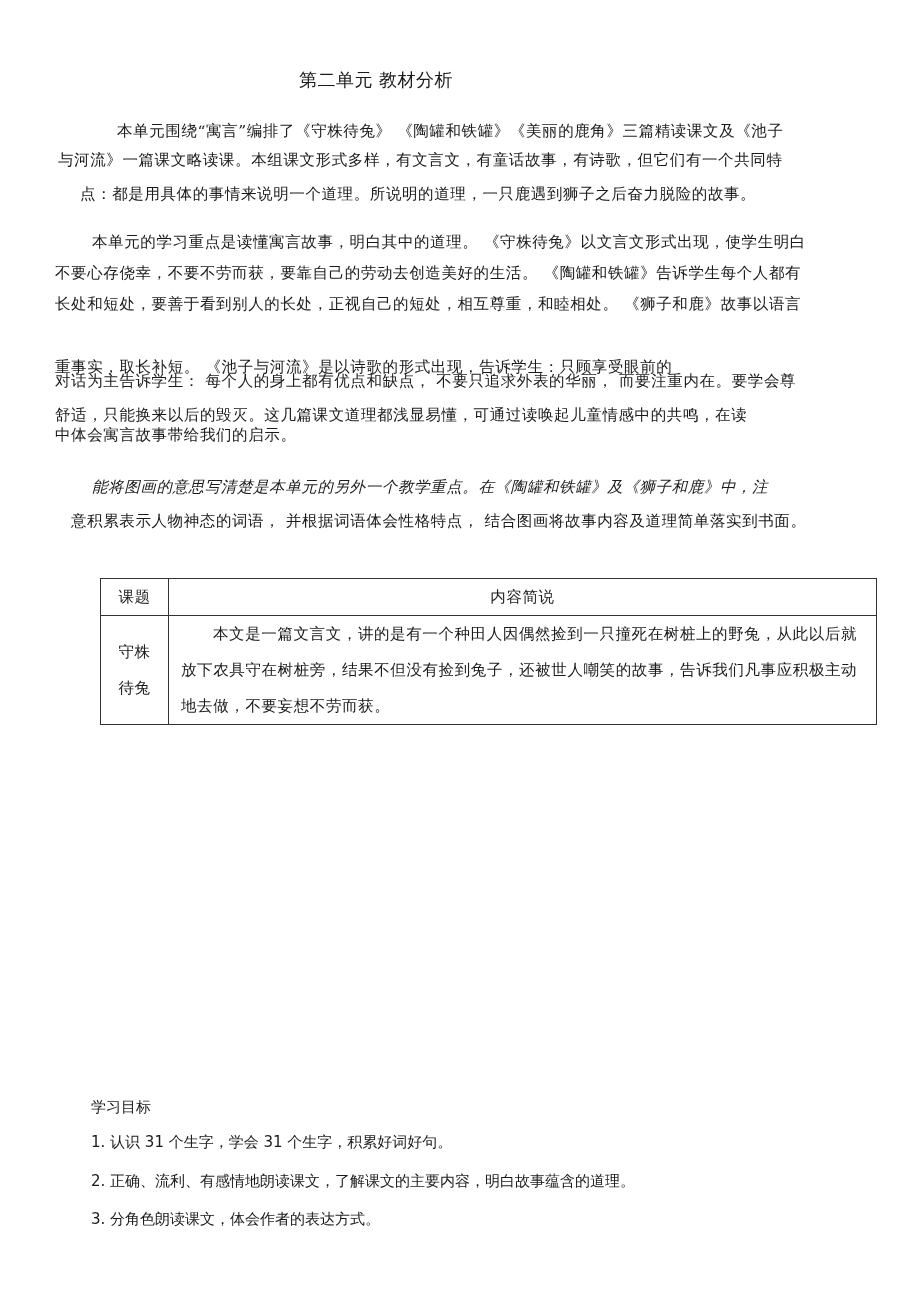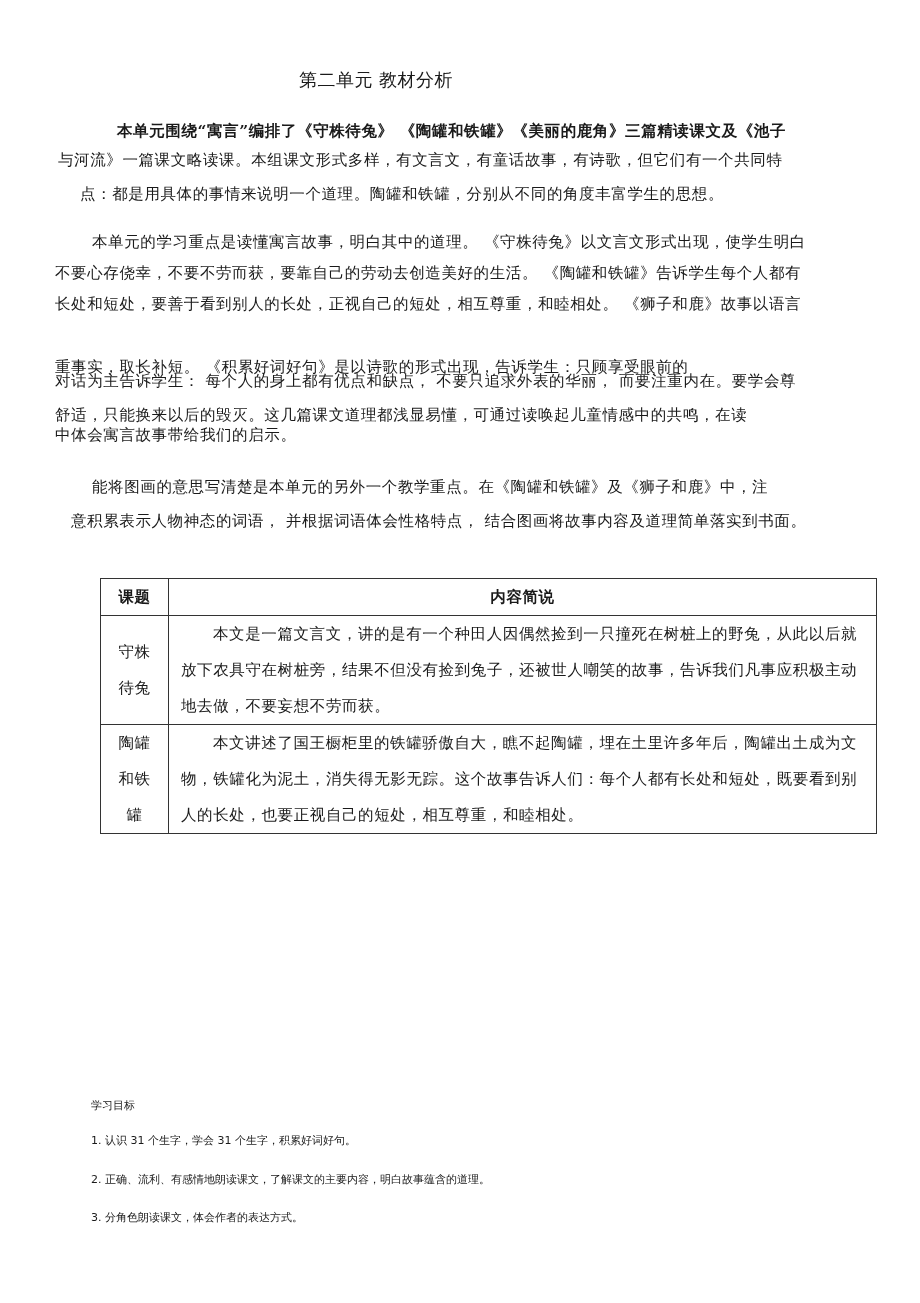--- a/index.html
+++ b/index.html
@@ -11,69 +11,61 @@
   .abs { position: absolute; white-space: nowrap; }
   .title { left: 0; width: 752px; top: 68px; text-align: center; font-size: 18px; letter-spacing: 0.5px; }
   .line { font-size: 15.5px; letter-spacing: 0.6px; }
   table.summary {
     position: absolute; left: 100px; top: 578px; width: 777px;
     border-collapse: collapse; font-size: 15.5px; letter-spacing: 0.6px;
   }
   table.summary td, table.summary th {
     border: 1.5px solid #333; padding: 0; vertical-align: middle;
   }
-  table.summary th { font-weight: bold; height: 36px; }
+  table.summary th { font-weight: normal; height: 36px; }
   .col-title { width: 67px; text-align: center; line-height: 36px; }
   .col-body { padding: 0 10px 0 12px !important; line-height: 36px; text-align: left; white-space: normal; }
   .indent { display: inline-block; width: 32px; }
-  .goals { font-family: "DejaVu Sans", "Liberation Sans", sans-serif; font-size: 11px; }
+  .goals { font-family: "DejaVu Sans", "Liberation Sans", sans-serif; font-size: 15px; }
 </style>
 </head>
 <body>
 
 <div>
 
   <div class="abs title">第二单元  教材分析</div>
 
-  <div class="abs line" style="left:117px; top:121px;font-weight:bold;">本单元围绕“寓言”编排了《守株待兔》 《陶罐和铁罐》《美丽的鹿角》三篇精读课文及《池子</div>
+  <div class="abs line" style="left:117px; top:121px;">本单元围绕“寓言”编排了《守株待兔》 《陶罐和铁罐》《美丽的鹿角》三篇精读课文及《池子</div>
   <div class="abs line" style="left:58px; top:150px;">与河流》一篇课文略读课。本组课文形式多样，有文言文，有童话故事，有诗歌，但它们有一个共同特</div>
-  <div class="abs line" style="left:80px; top:184px;">点：都是用具体的事情来说明一个道理。陶罐和铁罐，分别从不同的角度丰富学生的思想。</div>
+  <div class="abs line" style="left:80px; top:184px;">点：都是用具体的事情来说明一个道理。所说明的道理，一只鹿遇到狮子之后奋力脱险的故事。</div>
 
   <div class="abs line" style="left:92px; top:232px;">本单元的学习重点是读懂寓言故事，明白其中的道理。 《守株待兔》以文言文形式出现，使学生明白</div>
   <div class="abs line" style="left:55px; top:263px;">不要心存侥幸，不要不劳而获，要靠自己的劳动去创造美好的生活。 《陶罐和铁罐》告诉学生每个人都有</div>
   <div class="abs line" style="left:55px; top:294px;">长处和短处，要善于看到别人的长处，正视自己的短处，相互尊重，和睦相处。 《狮子和鹿》故事以语言</div>
   <div class="abs line" style="left:55px; top:325px;margin-top:46px;">对话为主告诉学生： 每个人的身上都有优点和缺点， 不要只追求外表的华丽， 而要注重内在。要学会尊</div>
-  <div class="abs line" style="left:55px; top:357px;">重事实，取长补短。 《积累好词好句》是以诗歌的形式出现，告诉学生：只顾享受眼前的</div>
+  <div class="abs line" style="left:55px; top:357px;">重事实，取长补短。 《池子与河流》是以诗歌的形式出现，告诉学生：只顾享受眼前的</div>
   <div class="abs line" style="left:55px; top:405px;">舒适，只能换来以后的毁灭。这几篇课文道理都浅显易懂，可通过读唤起儿童情感中的共鸣，在读</div>
   <div class="abs line" style="left:55px; top:425px;">中体会寓言故事带给我们的启示。</div>
 
-  <div class="abs line" style="left:92px; top:477px;">能将图画的意思写清楚是本单元的另外一个教学重点。在《陶罐和铁罐》及《狮子和鹿》中，注</div>
+  <div class="abs line" style="left:92px; top:477px;font-style:italic;">能将图画的意思写清楚是本单元的另外一个教学重点。在《陶罐和铁罐》及《狮子和鹿》中，注</div>
   <div class="abs line" style="left:55px; top:511px;margin-left:16px;">意积累表示人物神态的词语， 并根据词语体会性格特点， 结合图画将故事内容及道理简单落实到书面。</div>
 
   <table class="summary">
     <tbody>
         <tr>
       <th class="col-title">课题</th>
       <th>内容简说</th>
     </tr>
     <tr style="height:106px;">
       <td class="col-title">
         <div>守株</div>
         <div>待兔</div>
       </td>
       <td class="col-body"><span class="indent"></span><span>本文是一篇文言文，讲的是有一个种田人因偶然捡到一只撞死在树桩上的野兔，从此以后就放下农具守在树桩旁，结果不但没有捡到兔子，还被世人嘲笑的故事，告诉我们凡事应积极主动地去做，不要妄想不劳而获。</span></td>
     </tr>
-    <tr style="height:107px;">
-      <td class="col-title">
-        <div>陶罐</div>
-        <div>和铁</div>
-        <div>罐</div>
-      </td>
-      <td class="col-body"><span class="indent"></span><span>本文讲述了国王橱柜里的铁罐骄傲自大，瞧不起陶罐，埋在土里许多年后，陶罐出土成为文物，铁罐化为泥土，消失得无影无踪。这个故事告诉人们：每个人都有长处和短处，既要看到别人的长处，也要正视自己的短处，相互尊重，和睦相处。</span></td>
-    </tr>
   </tbody>
     </table>
 
   <div class="abs goals" style="left:91px; top:1098px;">学习目标</div>
   <div class="abs goals" style="left:91px; top:1133px;">1. 认识 31 个生字，学会  31 个生字，积累好词好句。</div>
   <div class="abs goals" style="left:91px; top:1172px;">2. 正确、流利、有感情地朗读课文，了解课文的主要内容，明白故事蕴含的道理。</div>
   <div class="abs goals" style="left:91px; top:1210px;">3. 分角色朗读课文，体会作者的表达方式。</div>
 
 </div>
 

